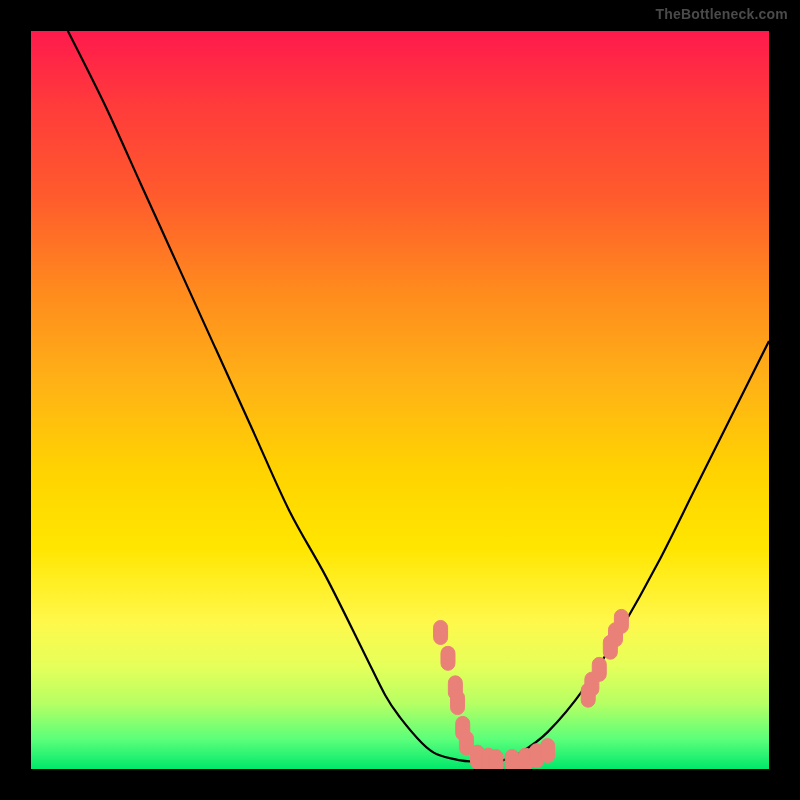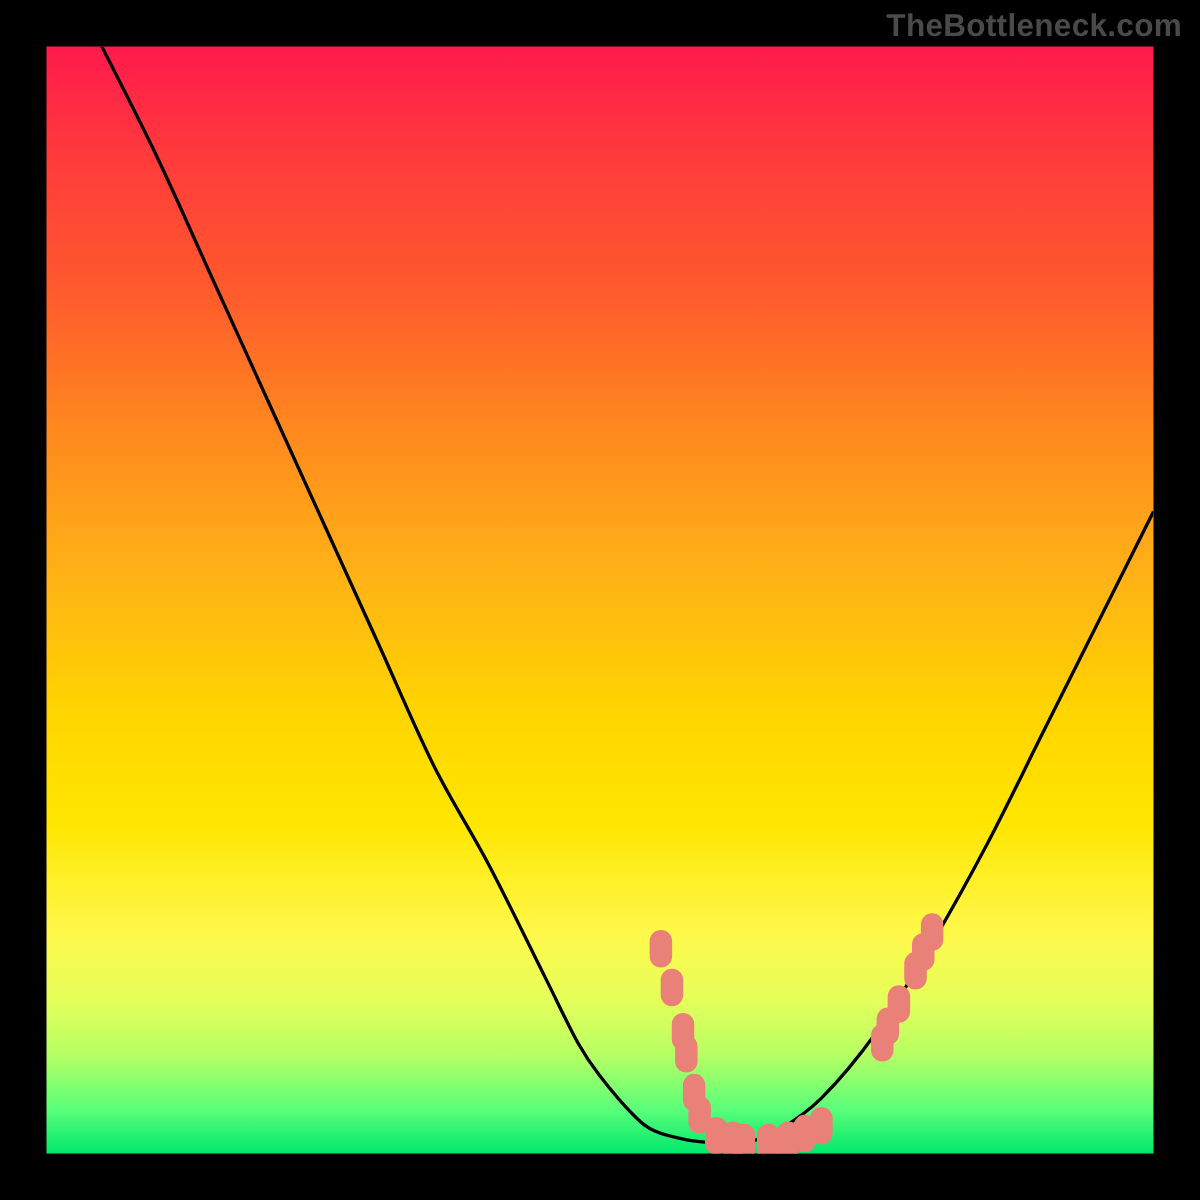--- a/index.html
+++ b/index.html
@@ -38,21 +38,21 @@
       #b8ff63 91%,
       #5bff7a 96%,
       #00e86b 100%
     );
   }
   .attribution {
     position: absolute;
     top: 6px;
     right: 12px;
     color: #4a4a4a;
-    font-size: 21px;
+    font-size: 14px;
     font-weight: 600;
     letter-spacing: 0.2px;
   }
   svg.curve {
     position: absolute;
     top: 0;
     left: 0;
     width: 738px;
     height: 738px;
   }

